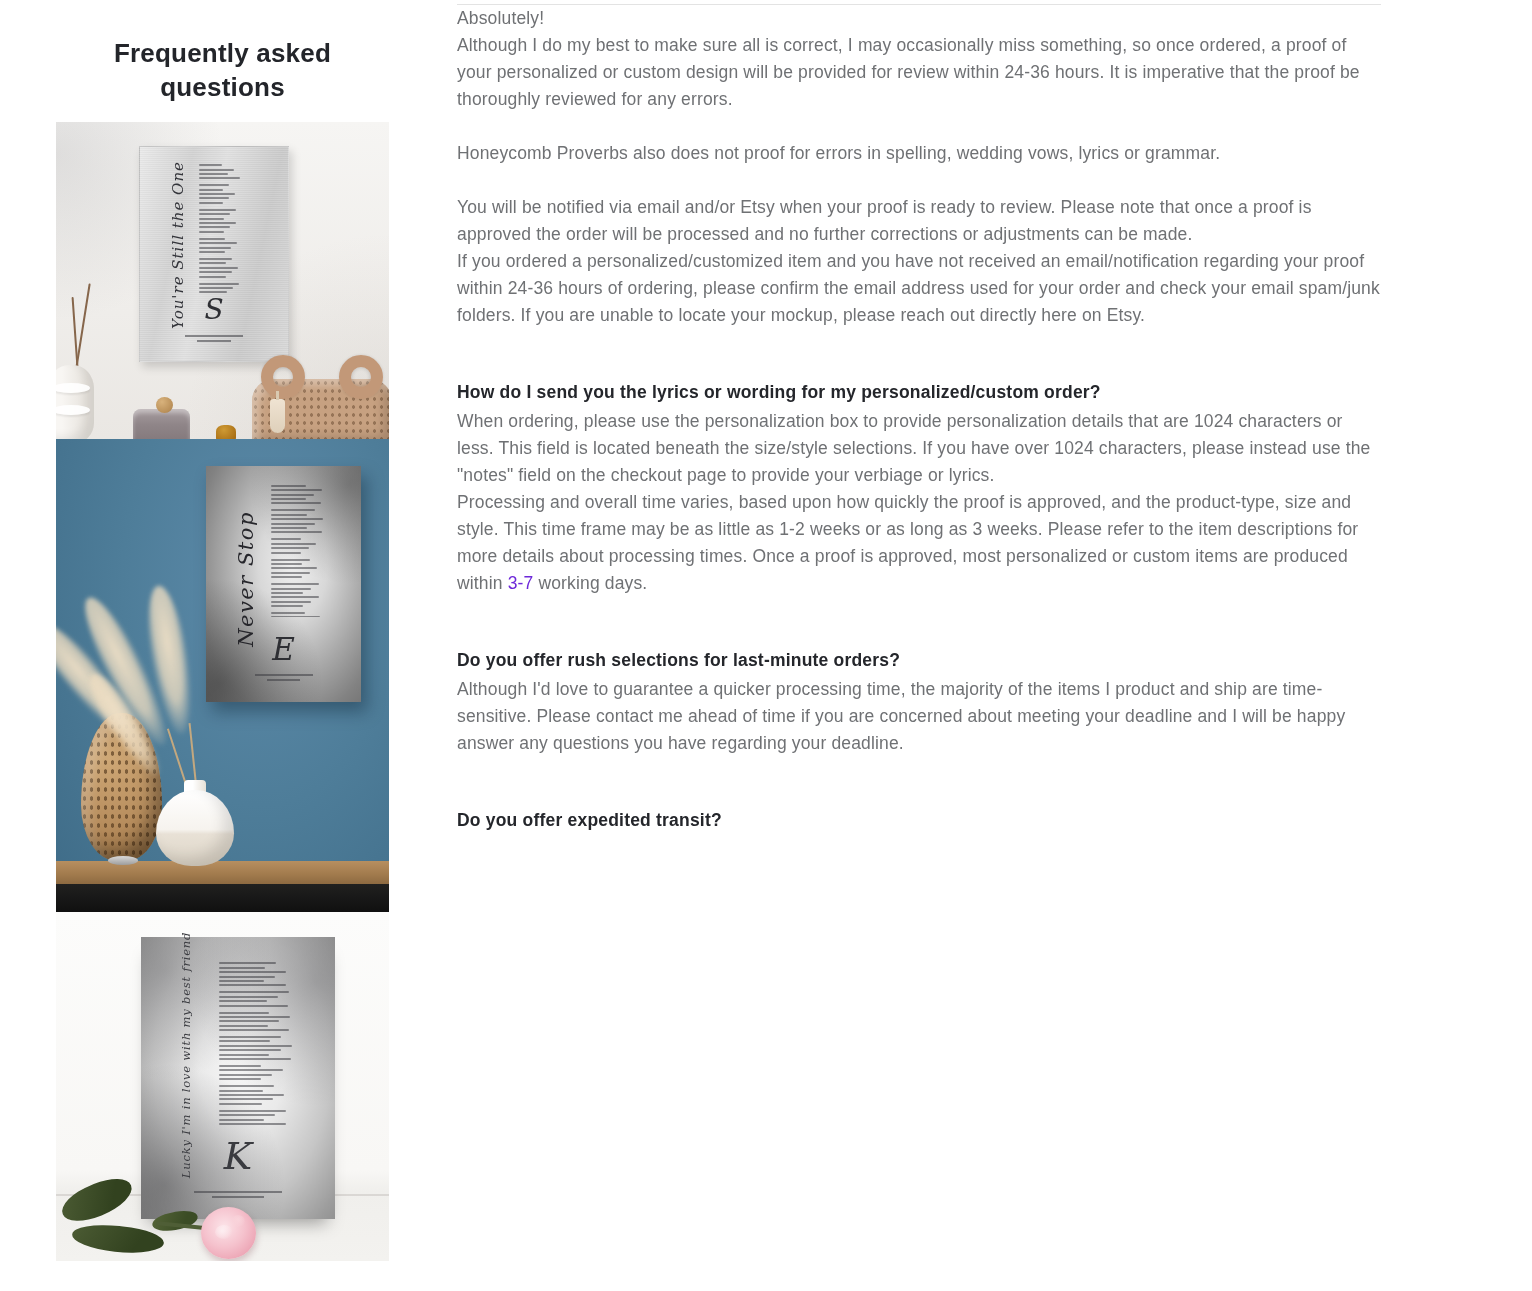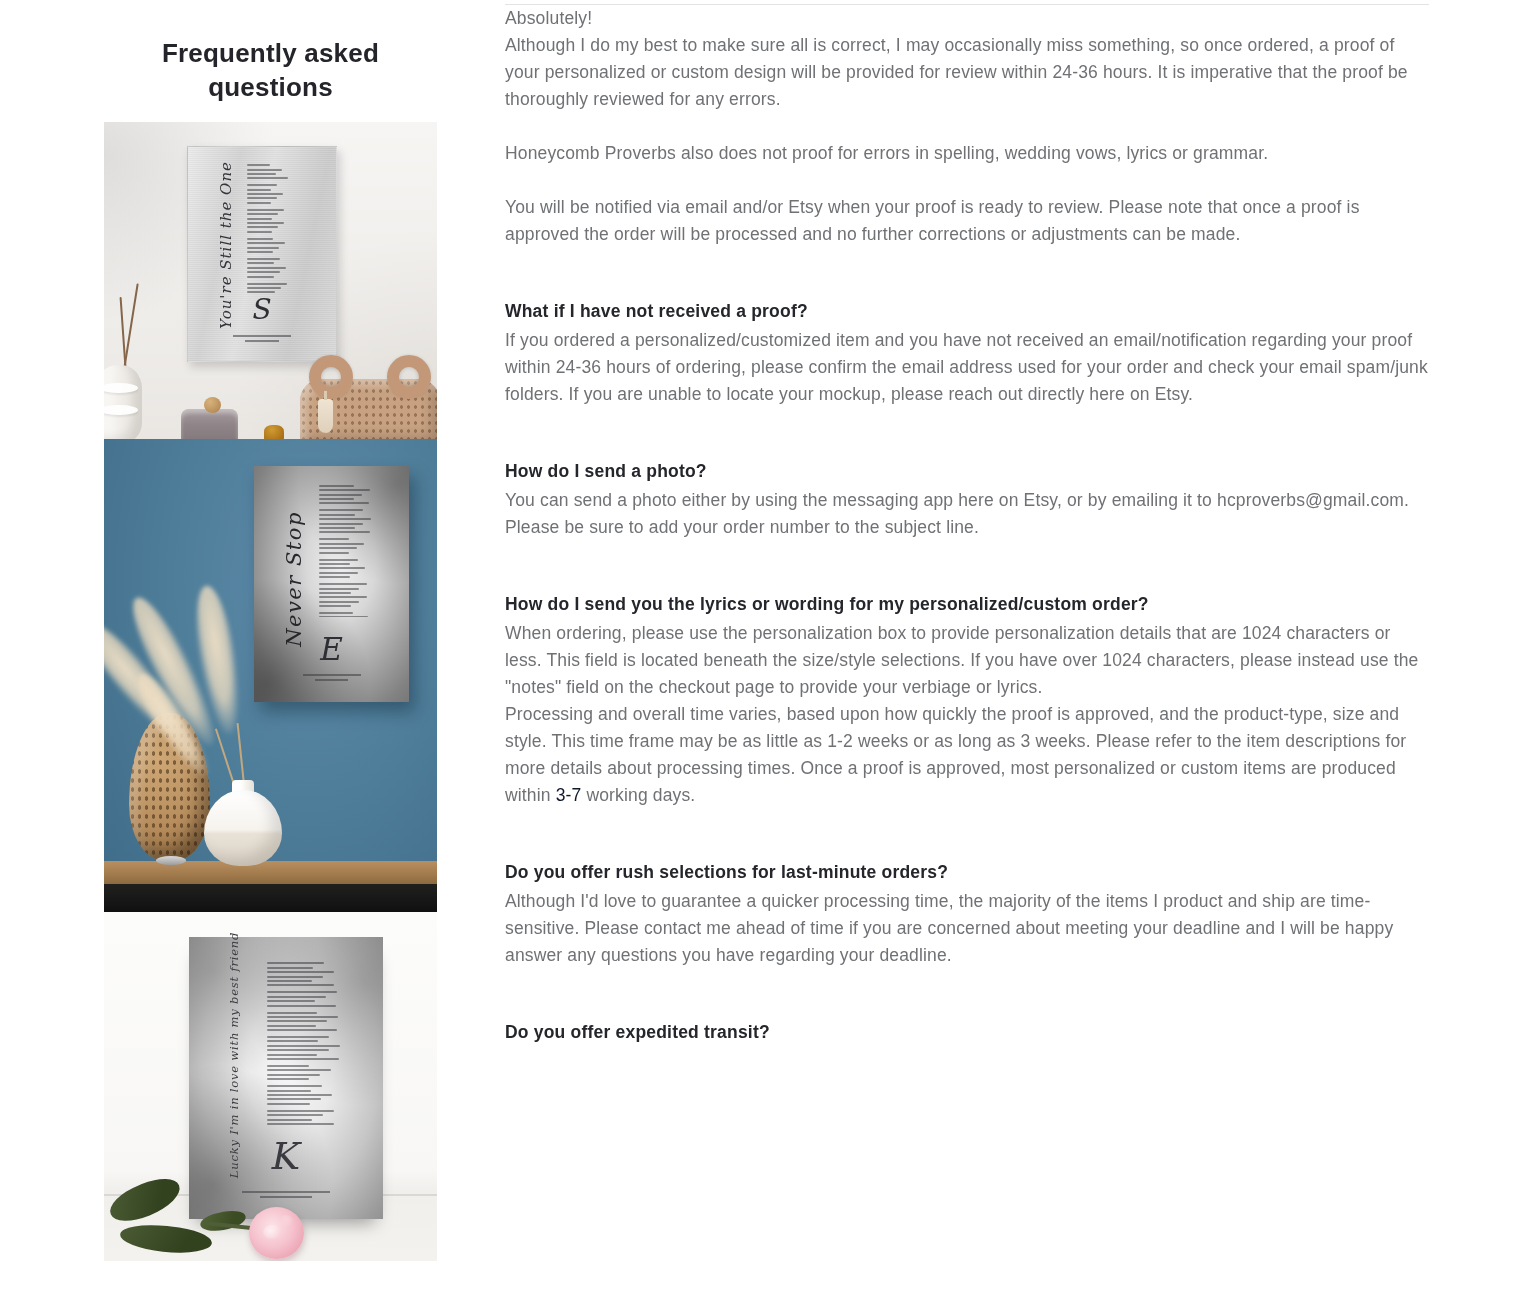--- a/index.html
+++ b/index.html
@@ -2,21 +2,21 @@
 <html><head>
 <meta charset="utf-8">
 <style>
   * { box-sizing: border-box; }
   html, body { margin: 0; padding: 0; background: #ffffff; }
   body { width: 1532px; min-height: 1291px; font-family: "Liberation Sans", sans-serif; }
 
   .layout { display: flex; align-items: flex-start; }
 
   
-  .left-col { width: 333px; margin-left: 104px; flex: 0 0 auto; }
+  .left-col { width: 333px; margin-left: 56px; flex: 0 0 auto; }
   .faq-heading {
     margin: 36px 0 18px; text-align: center;
     font-size: 26px; line-height: 34px; font-weight: 700;
     color: #23252a; letter-spacing: .2px;
   }
   .scene { position: relative; width: 333px; overflow: hidden; }
 
   
   .scene1 { height: 317px;
     background:
@@ -144,21 +144,21 @@
     background: #4f5e36; }
 
   
   .right-col { width: 924px; margin-left: 68px; flex: 0 0 auto; }
   .top-rule { border: 0; border-top: 1px solid #e3e3e3; margin: 4px 0 0; }
   .faq-q { font-size: 17.5px; line-height: 27px; font-weight: 700; color: #24262b;
     letter-spacing: .2px; margin: 50px 0 2px; }
   .faq-item:first-child .faq-q { margin-top: 36px; }
   .faq-a { font-size: 17.5px; line-height: 27px; font-weight: 400; color: #6f7174;
     letter-spacing: .15px; margin: 0; white-space: pre-line; }
-  .faq-a .dark { color: #0f172a; }
+  .faq-a .dark { color: #6d28d9; }
 </style>
 </head>
 <body>
 
 <div class="layout">
 
   <div class="left-col">
     <h2 class="faq-heading">Frequently asked questions</h2>
 
     <div class="scene scene1">
@@ -361,26 +361,21 @@
     <div id="faq-list">
         <div class="faq-item">
           <p class="faq-a">Absolutely!
 Although I do my best to make sure all is correct, I may occasionally miss something, so once ordered, a proof of your personalized or custom design will be provided for review within 24-36 hours. It is imperative that the proof be thoroughly reviewed for any errors.
 
 Honeycomb Proverbs also does not proof for errors in spelling, wedding vows, lyrics or grammar.
 
 You will be notified via email and/or Etsy when your proof is ready to review. Please note that once a proof is approved the order will be processed and no further corrections or adjustments can be made.</p>
         </div>
         <div class="faq-item">
-          <h3 class="faq-q">What if I have not received a proof?</h3>
           <p class="faq-a">If you ordered a personalized/customized item and you have not received an email/notification regarding your proof within 24-36 hours of ordering, please confirm the email address used for your order and check your email spam/junk folders. If you are unable to locate your mockup, please reach out directly here on Etsy.</p>
-        </div>
-        <div class="faq-item">
-          <h3 class="faq-q">How do I send a photo?</h3>
-          <p class="faq-a">You can send a photo either by using the messaging app here on Etsy, or by emailing it to hcproverbs@gmail.com. Please be sure to add your order number to the subject line.</p>
         </div>
         <div class="faq-item">
           <h3 class="faq-q">How do I send you the lyrics or wording for my personalized/custom order?</h3>
           <p class="faq-a">When ordering, please use the personalization box to provide personalization details that are 1024 characters or less. This field is located beneath the size/style selections. If you have over 1024 characters, please instead use the "notes" field on the checkout page to provide your verbiage or lyrics.</p>
         </div>
         <div class="faq-item">
           <p class="faq-a">Processing and overall time varies, based upon how quickly the proof is approved, and the product-type, size and style. This time frame may be as little as 1-2 weeks or as long as 3 weeks. Please refer to the item descriptions for more details about processing times. Once a proof is approved, most personalized or custom items are produced within <span class="dark">3-7</span> working days.</p>
         </div>
         <div class="faq-item">
           <h3 class="faq-q">Do you offer rush selections for last-minute orders?</h3>

